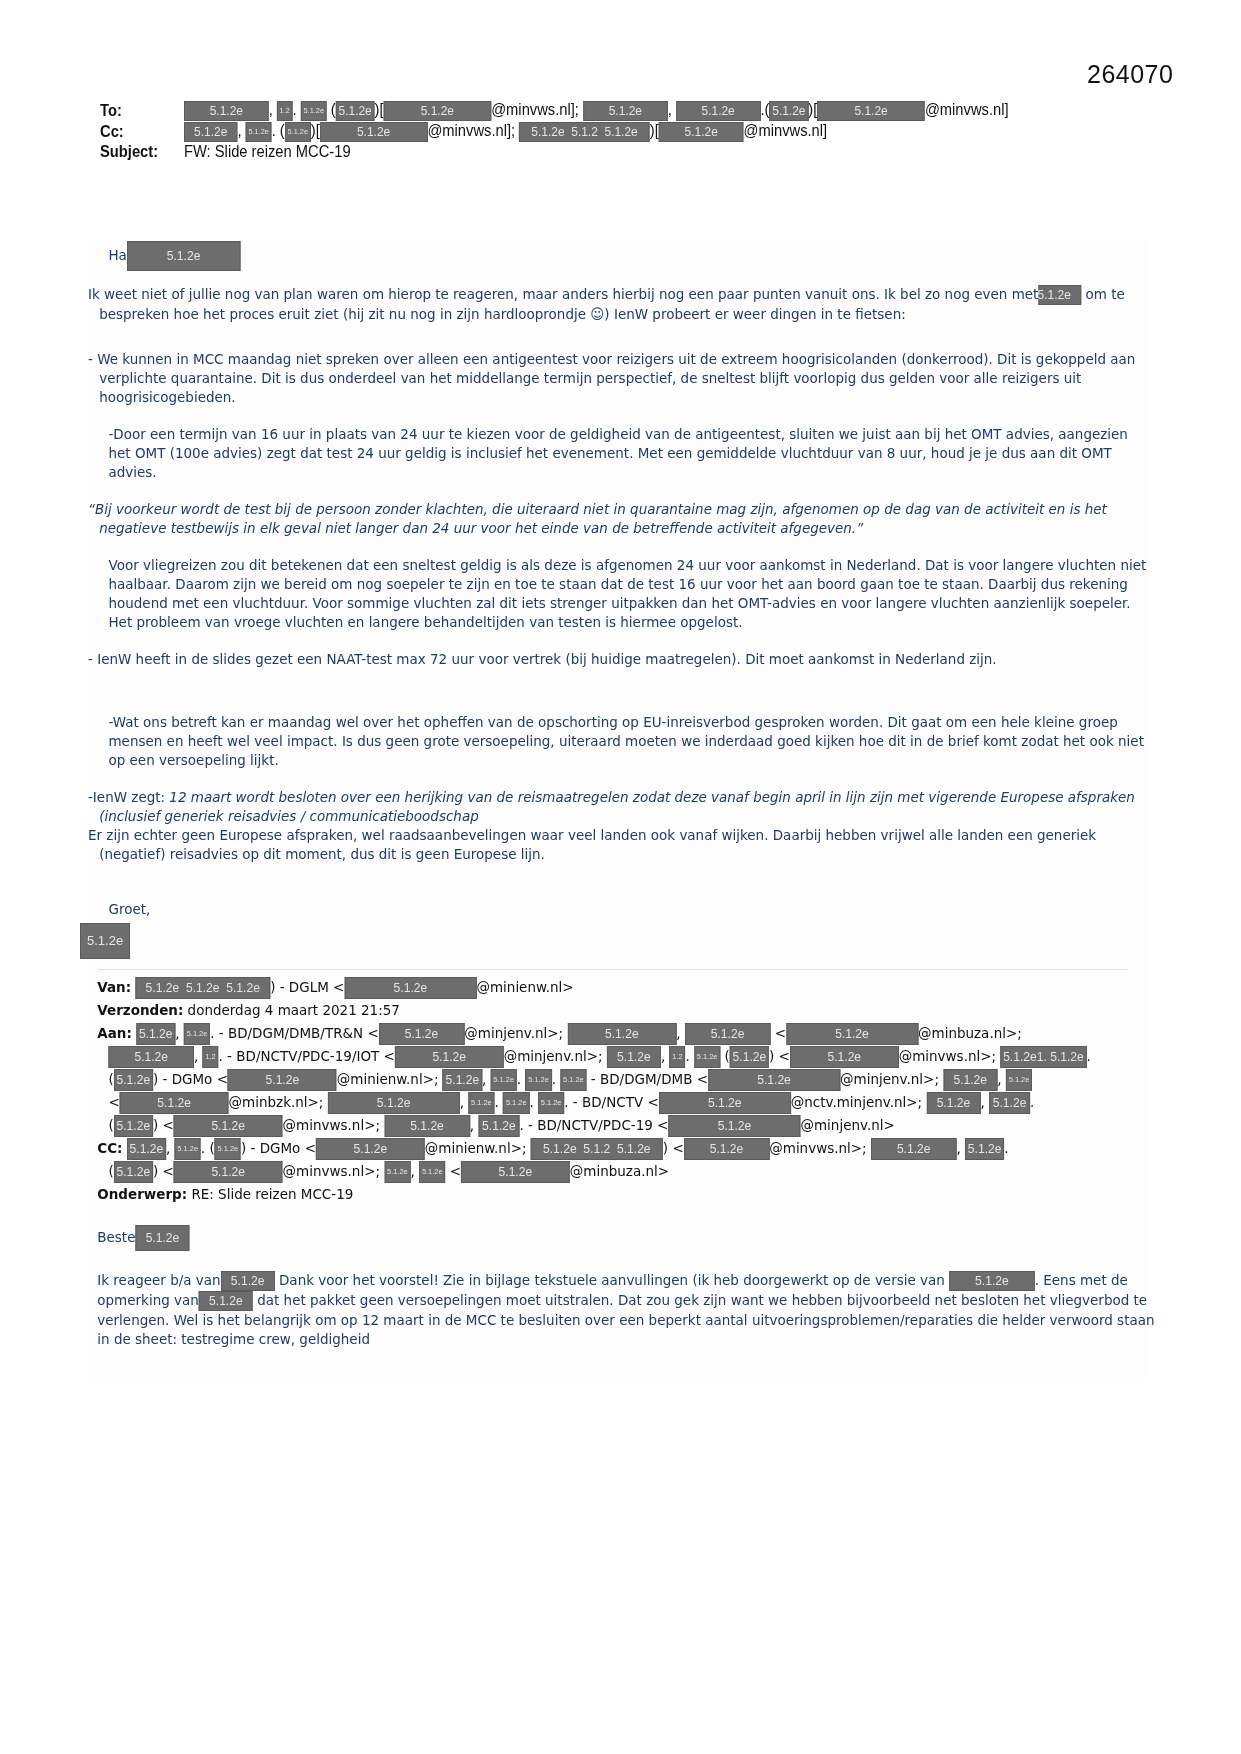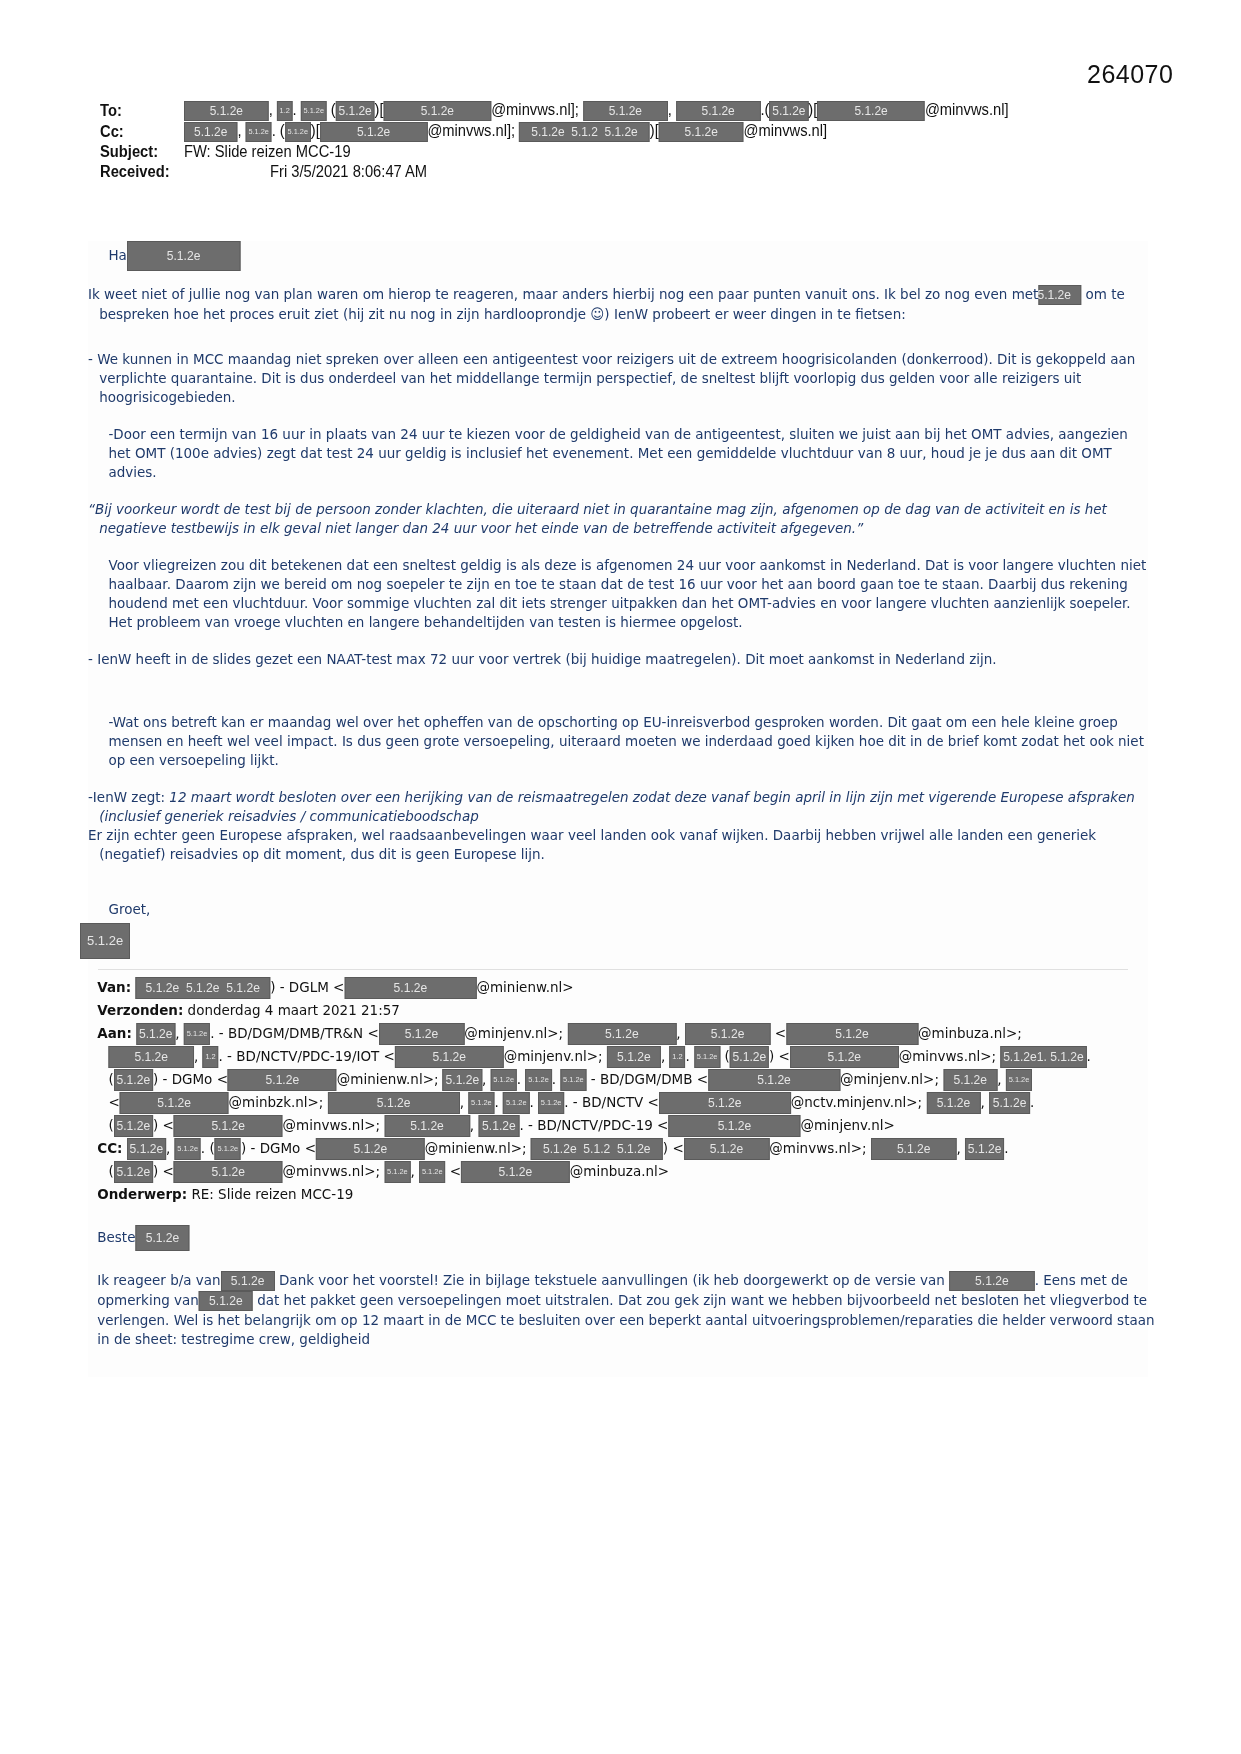--- a/index.html
+++ b/index.html
@@ -41,24 +41,20 @@
   </div>
   <div class="row">
     <span class="lbl">Cc:</span>
     <span class="val">
       <span class="r">5.1.2e</span>, <span class="r sm">5.1.2e</span>. (<span class="r sm">5.1.2e</span>)[<span class="r w2">5.1.2e</span><span>@minvws.nl];</span> <span class="r w3">5.1.2e &nbsp;5.1.2 &nbsp;5.1.2e</span>)[<span class="r w1">5.1.2e</span><span>@minvws.nl]</span>
     </span>
   </div>
   <div class="row">
     <span class="lbl">Subject:</span>
     <span class="val">FW: Slide reizen MCC-19</span>
-  </div>
-  <div class="row">
-    <span class="lbl" style="width:170px">Received:</span>
-    <span class="val">Fri 3/5/2021 8:06:47 AM</span>
   </div>
 </div>
 
 <div class="body">
   <div class="b1">
     <div class="p ind" style="margin-bottom:14px">
       <span>Ha</span><span class="r" style="height:28px;line-height:28px;min-width:100px">5.1.2e</span>
     </div>
     <div class="p flush">
       <span>Ik weet niet of jullie nog van plan waren om hierop te reageren, maar anders hierbij nog een paar punten vanuit ons. Ik bel zo nog even met</span><span class="r">5.1.2e</span> <span>om te bespreken hoe het proces eruit ziet (hij zit nu nog in zijn hardlooprondje ☺) IenW probeert er weer dingen in te fietsen:</span>

